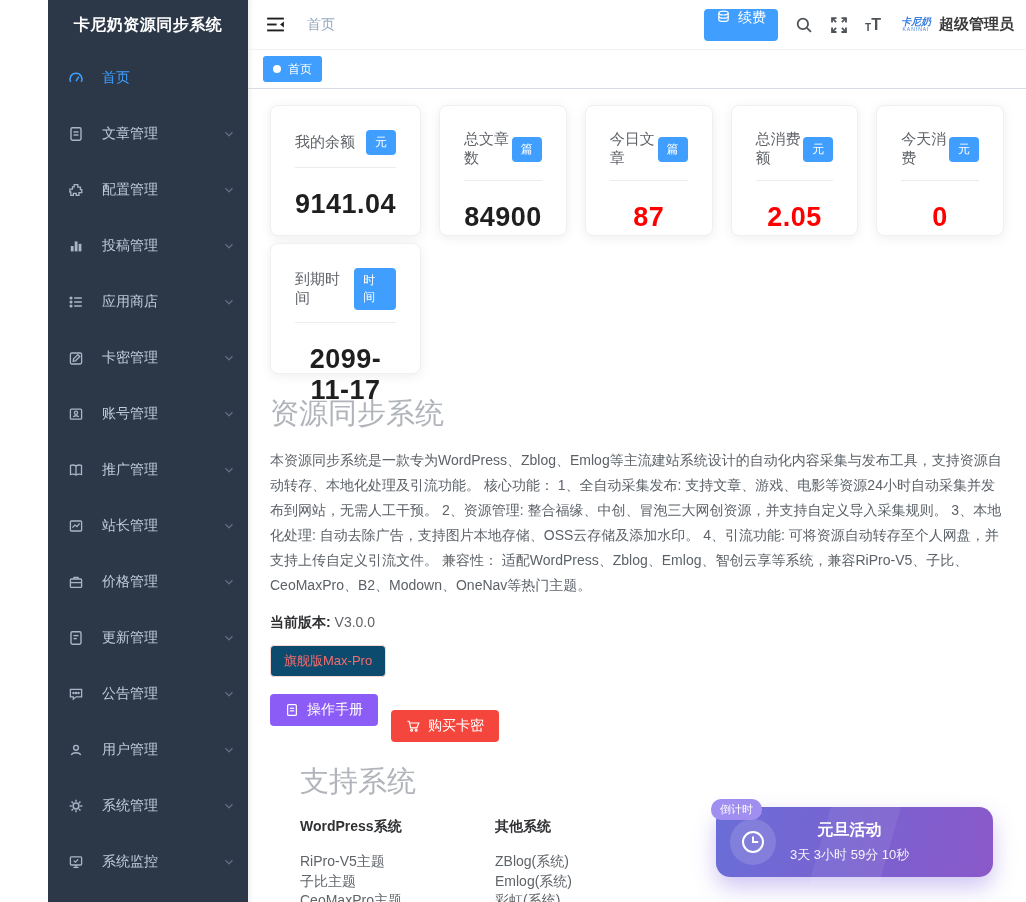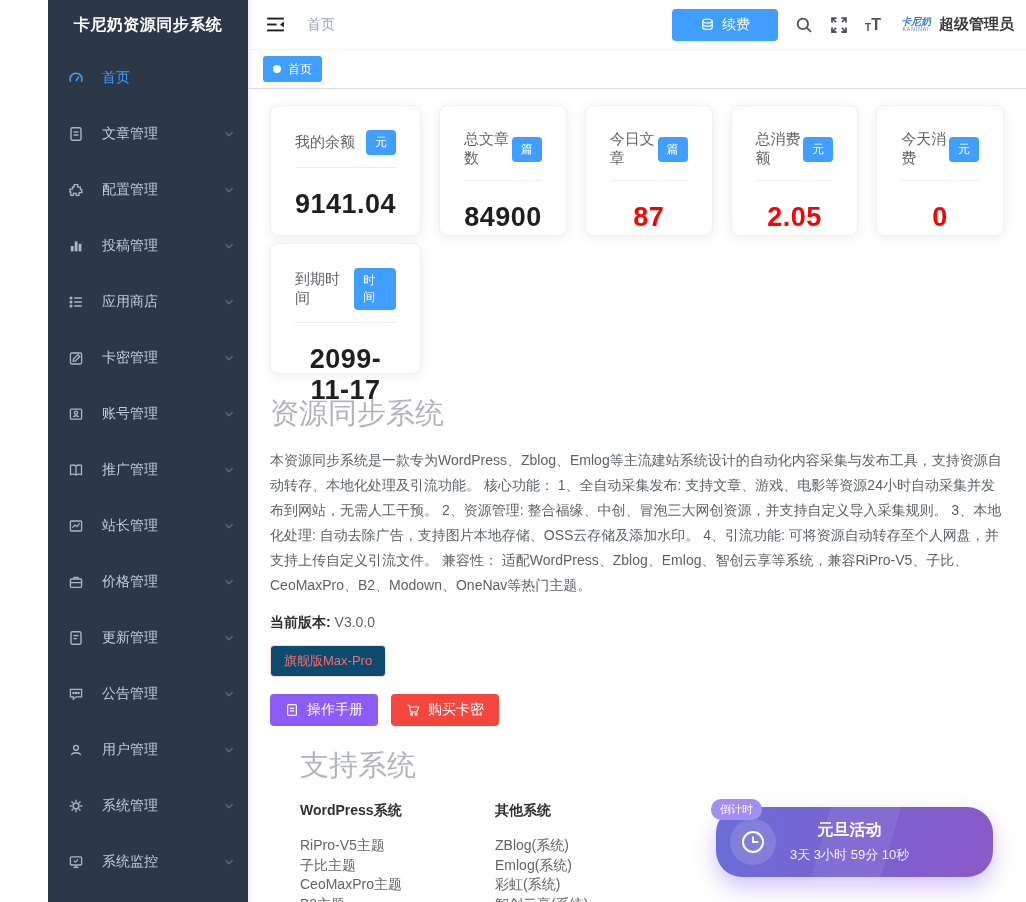--- a/index.html
+++ b/index.html
@@ -13,21 +13,21 @@
   .menu-item .mi { width:20px; height:16px; margin-right:14px; display:flex; align-items:center; color:#a9b6c6; }
   .menu-item.active, .menu-item.active .mi { color:#409eff; }
   .menu-item .chev { margin-left:auto; display:flex; color:#5e6d82; }
 
   
   .main { flex:1; display:flex; flex-direction:column; background:#fff; box-shadow: inset 7px 0 7px -7px rgba(0,0,0,.12); }
   .header { height:50px; display:flex; align-items:center; padding:0 12px 0 14px; border-bottom:1px solid #f2f2f2; flex-shrink:0; }
   .hamburger { display:flex; align-items:center; cursor:pointer; padding:4px; }
   .breadcrumb { margin-left:18px; color:#97a8be; font-size:14px; cursor:pointer; }
   .header-right { margin-left:auto; display:flex; align-items:center; gap:17px; }
-  .renew-btn { background:#409eff; color:#fff; border:none; border-radius:4px; height:32px; padding:0 28px; font-size:14px; display:flex; align-items:center; gap:7px; cursor:pointer; }
+  .renew-btn { background:#409eff; color:#fff; border:none; border-radius:4px; height:32px; padding:0 12px; font-size:14px; display:flex; align-items:flex-start; gap:7px; cursor:pointer; }
   .tool-icon { display:flex; align-items:center; color:#4d5257; cursor:pointer; }
   .font-tool { font-weight:bold; color:#4d5257; cursor:pointer; display:flex; align-items:flex-end; line-height:1; }
   .font-tool .small-t { font-size:10px; } .font-tool .big-t { font-size:16px; }
   .admin { display:flex; align-items:center; gap:5px; cursor:pointer; }
   .brand-mini { width:36px; text-align:center; color:#3a7fe0; line-height:1; }
   .brand-mini .b1 { font-size:10px; font-weight:bold; font-style:italic; display:block; }
   .brand-mini .b2 { font-size:5px; letter-spacing:1px; display:block; }
   .admin-name { font-size:15px; font-weight:bold; color:#3a3a3a; }
 
   .tabbar { height:39px; border-bottom:1px solid #d8dce5; display:flex; align-items:center; padding:0 15px; flex-shrink:0; }
@@ -47,31 +47,31 @@
 
   
   .section-title { font-size:29px; font-weight:normal; color:#b1b5bb; margin:20px 0 6px; }
   .desc { font-size:14px; color:#5c6268; line-height:1.78; margin:14px 0 4px; }
   .version { font-size:14px; color:#606266; margin:17px 0 4px; }
   .version b { color:#303133; }
   .edition-badge { display:inline-block; background:#0c4a6e; border:1px solid #fbd8d8; color:#f56c6c; font-size:13px; padding:6px 13px; border-radius:4px; margin:9px 0 4px; }
   .btn-row { display:flex; gap:13px; margin:13px 0 6px; }
   .btn { border:none; color:#fff; height:32px; padding:0 15px; border-radius:4px; font-size:14px; display:flex; align-items:center; gap:8px; cursor:pointer; }
   .btn-blue { background:#8b5cf6; }
-  .btn-red { background:#f5463d; }
+  .btn-red { background:#f5463d;margin-top:16px; }
 
   
   .support { padding-left:30px; }
   .sup-cols { display:flex; margin-top:16px; }
   .sup-col1 { width:195px; }
   .col-header { font-size:14px; font-weight:bold; color:#303133; margin-bottom:16px; }
   .col-item { font-size:14px; color:#5f6469; line-height:19.5px; }
 
   
-  .countdown { position:fixed; right:33px; bottom:25px; width:277px; height:70px; border-radius:26px;
+  .countdown { position:fixed; right:33px; bottom:25px; width:277px; height:70px; border-radius:14px;
     background:linear-gradient(105deg,#6a6ed8 0%,#7a61cf 55%,#8b58c9 100%);
     box-shadow:0 10px 22px rgba(120,90,220,.35); display:flex; align-items:center; padding:0 14px; color:#fff; cursor:pointer; overflow:visible;margin-left:44px; }
   .countdown::before { content:""; position:absolute; left:38%; top:-10%; width:70px; height:120%; background:rgba(255,255,255,.07); transform:skewX(-16deg); border-radius:4px; pointer-events:none; }
   .cd-badge { position:absolute; top:-8px; left:-5px; background:#a08ef0; color:#fff; font-size:11px; padding:3px 9px; border-radius:10px; }
   .cd-clock { width:46px; height:46px; border-radius:50%; background:rgba(255,255,255,.14); display:flex; align-items:center; justify-content:center; margin-right:14px; flex-shrink:0; }
   .cd-title { font-size:16px; font-weight:bold; margin-bottom:5px;text-align:center; }
   .cd-time { font-size:13px; color:rgba(255,255,255,.92); }
 
   svg { display:block; }
 </style>

